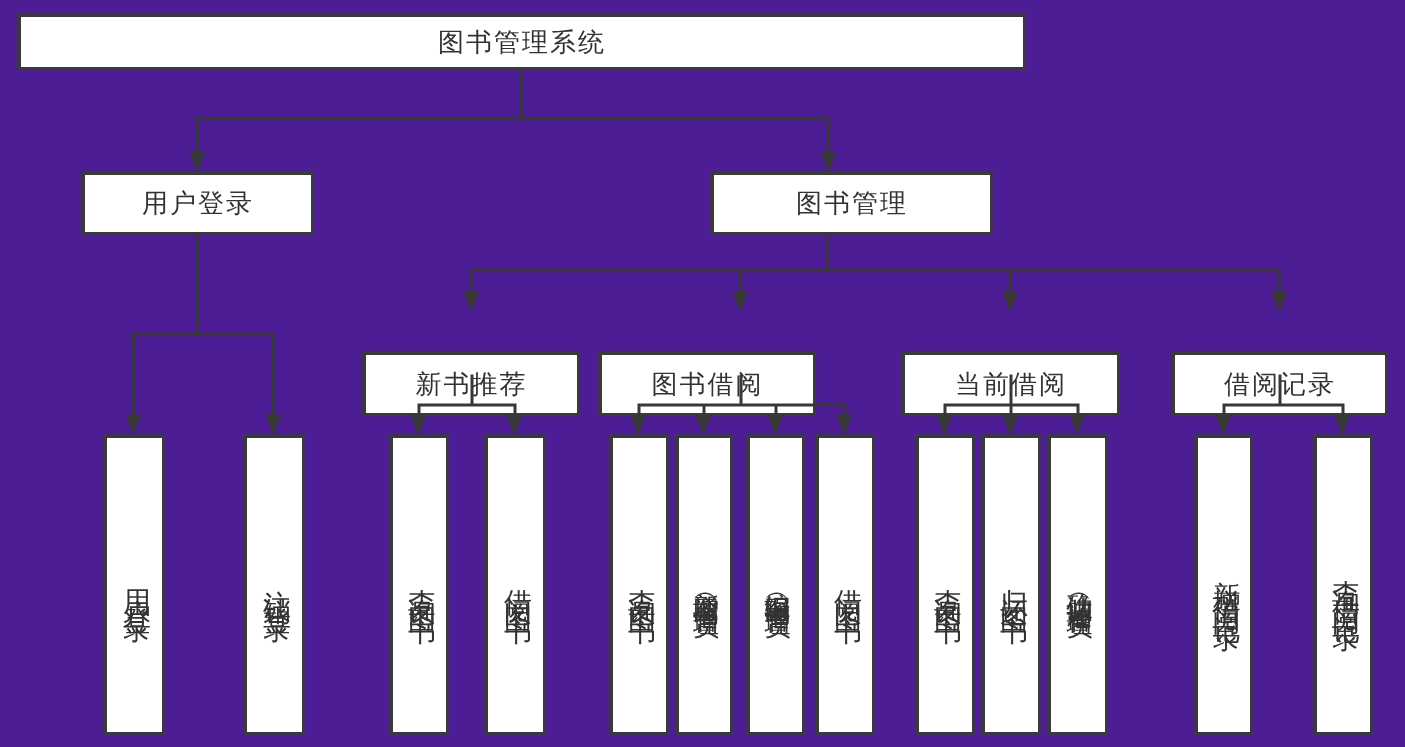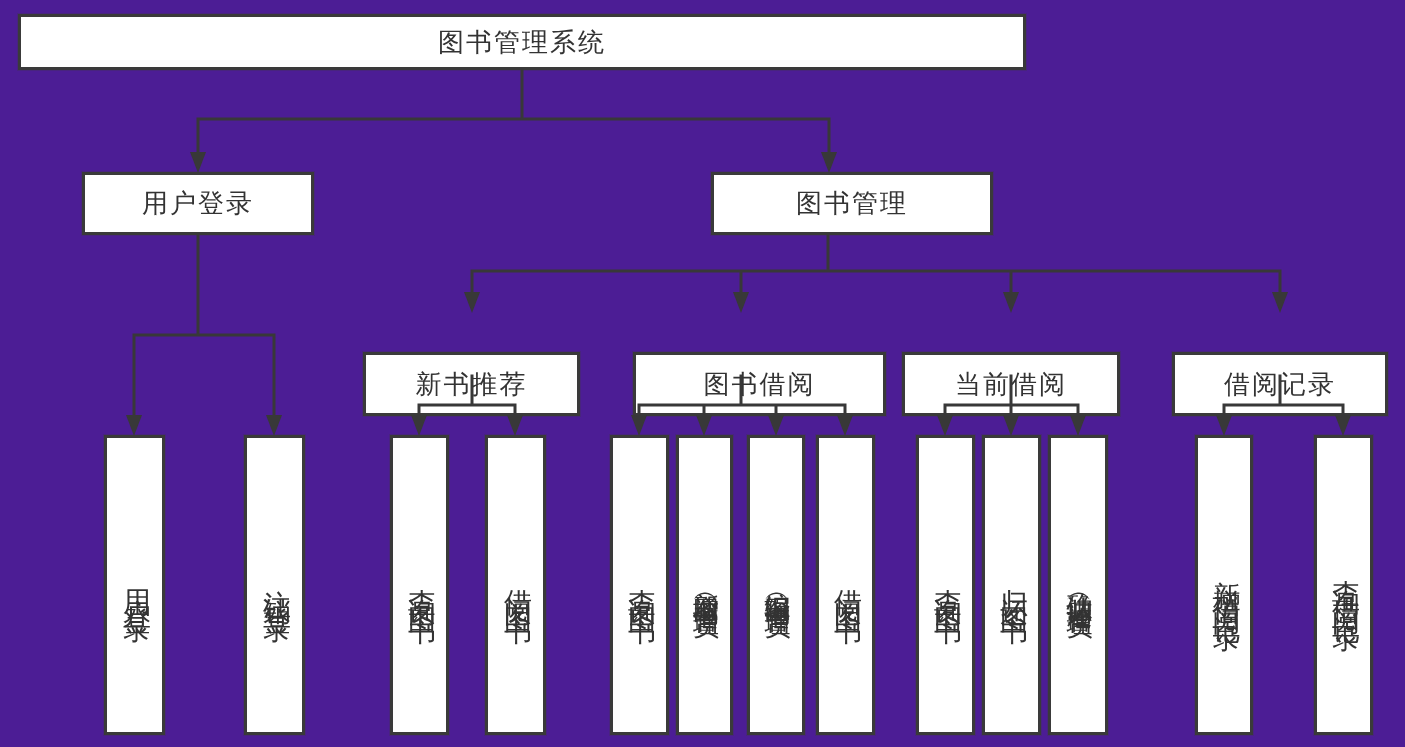--- a/index.html
+++ b/index.html
@@ -119,21 +119,21 @@
     <polygon points="1216,415 1232,415 1224,436"></polygon>
     <polygon points="1335,415 1351,415 1343,436"></polygon>
   </svg>
 
   <div class="node h root">图书管理系统</div>
 
   <div class="node h lvl2" style="left:82px; width:232px;">用户登录</div>
   <div class="node h lvl2" style="left:711px; width:282px;">图书管理</div>
 
   <div class="node h lvl3" style="left:363px; width:217px;">新书推荐</div>
-  <div class="node h lvl3" style="left:633px; width:253px;">图书借阅</div>
+  <div class="node h lvl3" style="left:599px; width:217px;">图书借阅</div>
   <div class="node h lvl3" style="left:902px; width:218px;">当前借阅</div>
   <div class="node h lvl3" style="left:1172px; width:216px;">借阅记录</div>
 
   <div class="node leaf" style="left:104px; width:61px;">用户登录</div>
   <div class="node leaf" style="left:244px; width:61px;">注销登录</div>
 
   <div class="node leaf" style="left:390px; width:59px;">查询图书</div>
   <div class="node leaf" style="left:485px; width:61px;">借阅图书</div>
 
   <div class="node leaf" style="left:610px; width:59px;">查询图书</div>

